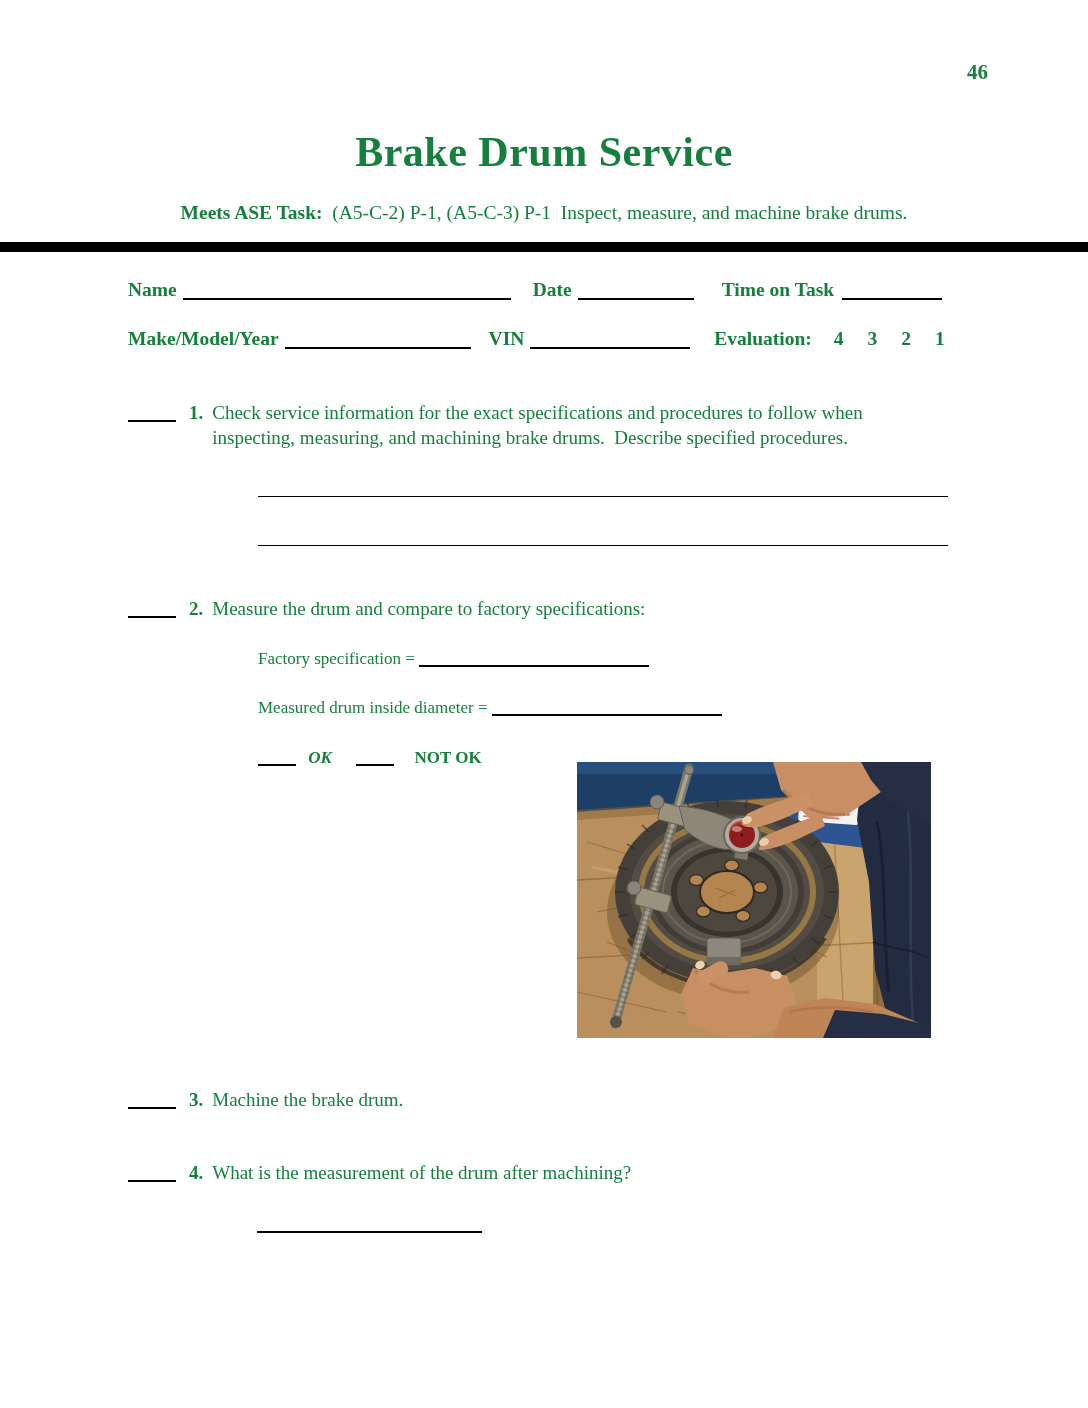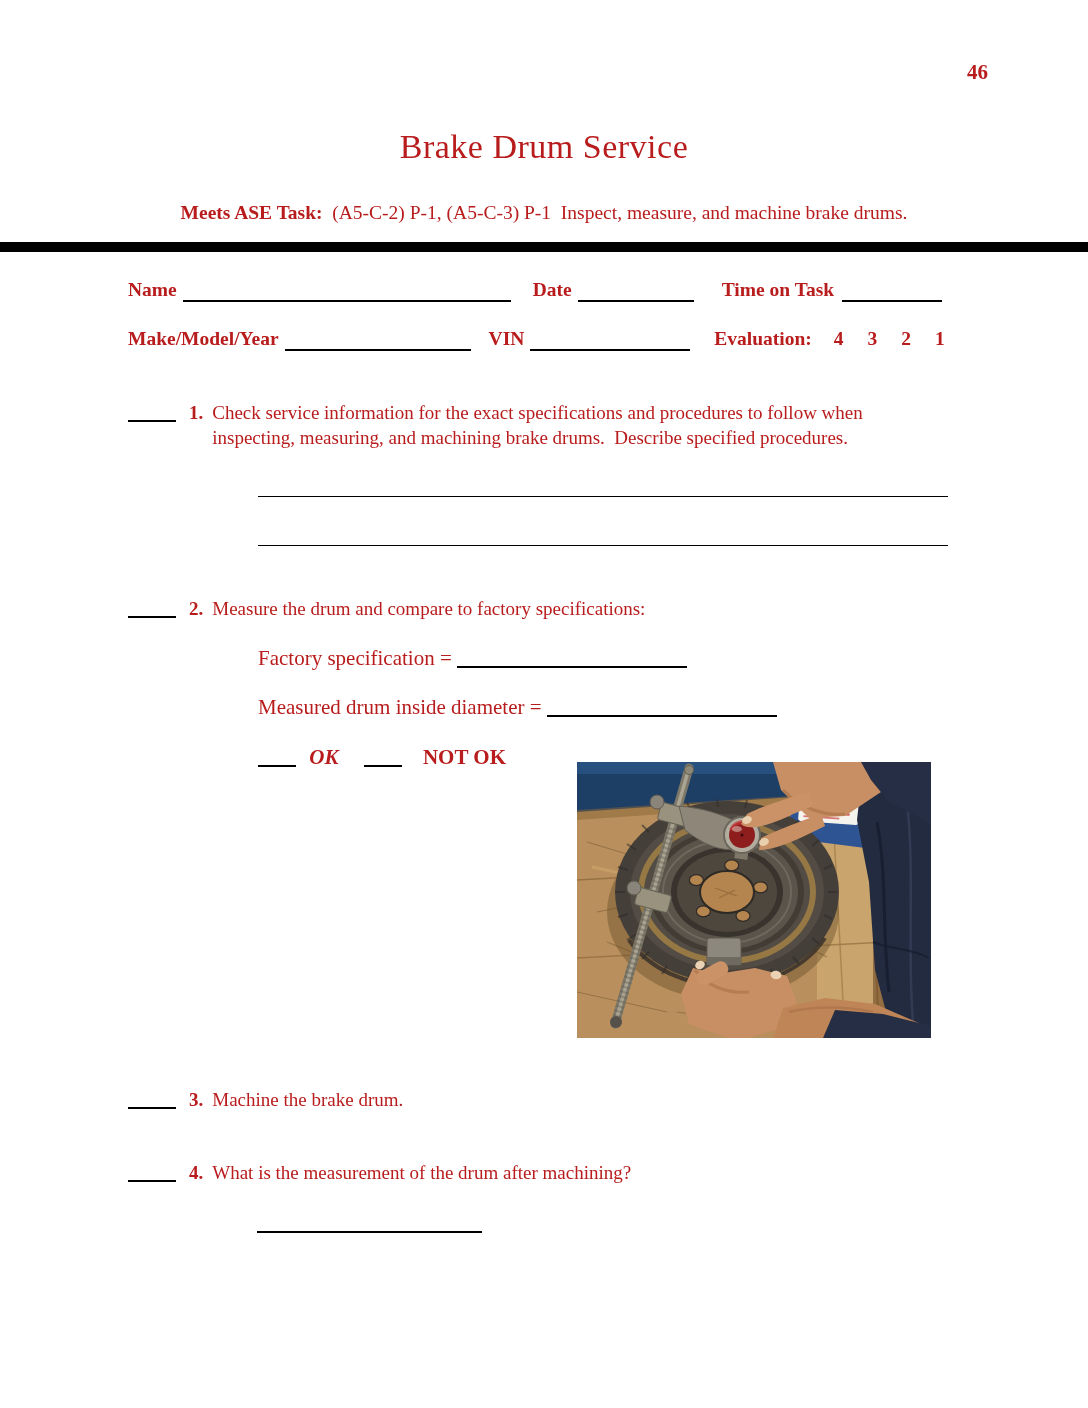--- a/index.html
+++ b/index.html
@@ -1,32 +1,32 @@
 <!DOCTYPE html>
 <html><head>
 <meta charset="utf-8">
 <style>
   html,body{margin:0;padding:0;background:#ffffff;}
   .page{position:relative;width:1088px;height:1408px;background:#fff;overflow:hidden;
-        font-family:"Liberation Serif","DejaVu Serif",serif;color:#b91c1c;}
+        font-family:"Liberation Serif","DejaVu Serif",serif;color:#15803d;}
   .b{font-weight:bold;}
   .pw{white-space:pre-wrap;}
   .abs{position:absolute;}
   .pagenum{top:60px;right:100px;font-size:21px;font-weight:bold;}
-  .title{top:128px;left:0;width:100%;text-align:center;font-size:34px;font-weight:normal;letter-spacing:.5px;}
+  .title{top:128px;left:0;width:100%;text-align:center;font-size:42px;font-weight:bold;letter-spacing:.5px;}
   .ase{top:202px;left:0;width:100%;text-align:center;font-size:19.5px;}
   .rule{top:242px;left:0;width:1088px;height:10px;background:#000;}
-  .frow{position:absolute;display:flex;align-items:flex-end;font-weight:bold;font-size:19.5px;white-space:nowrap;line-height:24px;}
+  .frow{position:absolute;display:flex;align-items:flex-start;font-weight:bold;font-size:19.5px;white-space:nowrap;line-height:24px;}
   .ful{height:20px;border-bottom:2px solid #000;}
   .task{position:absolute;left:128px;display:flex;align-items:flex-start;font-size:19px;line-height:25px;}
   .tul{width:48px;height:20px;border-bottom:2px solid #000;flex:none;}
   .tnum{font-weight:bold;margin-left:13px;flex:none;}
   .ttext{margin-left:9px;width:722px;}
   .ansline{position:absolute;height:0;border-bottom:1.5px solid #000;}
-  .sub{position:absolute;left:258px;font-size:21px;line-height:25px;white-space:nowrap;}
+  .sub{position:absolute;left:258px;font-size:17px;line-height:25px;white-space:nowrap;}
   .uli{display:inline-block;height:0;border-bottom:2px solid #000;vertical-align:-3px;}
   .photo{position:absolute;left:577px;top:762px;width:354px;height:276px;}
   .photo svg{display:block;}
 </style>
 </head>
 <body>
 
 <div class="page">
 
   <div class="abs pagenum">46</div>

